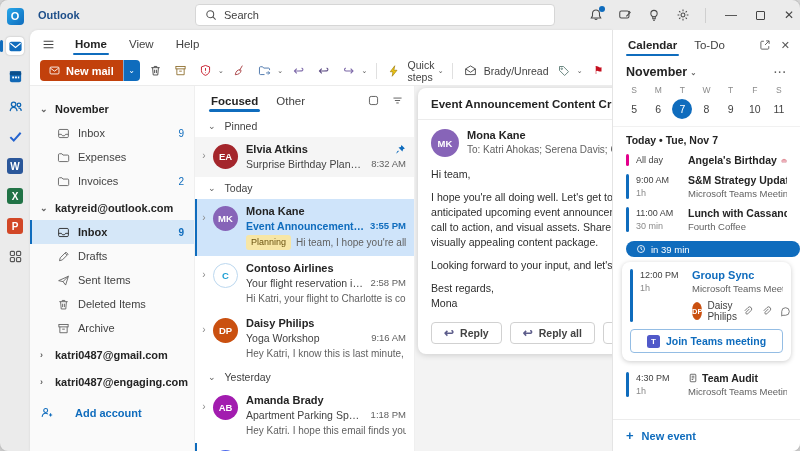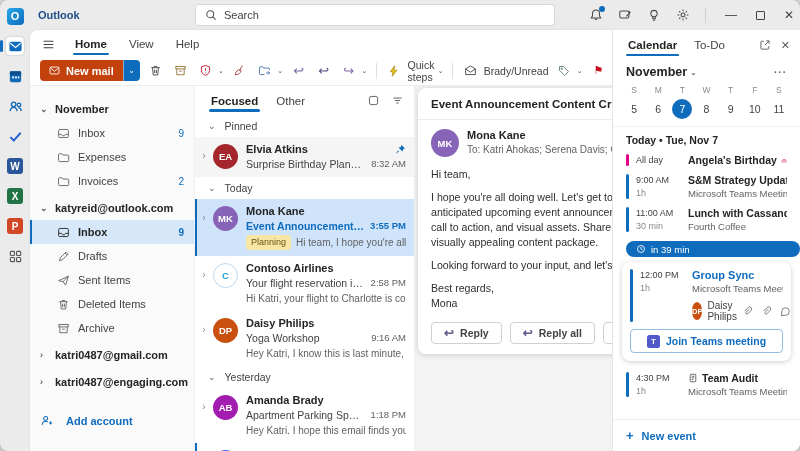--- a/index.html
+++ b/index.html
@@ -55,21 +55,21 @@
   .content { flex:1; display:flex; min-height:0; }
 
   
   .folders { width:165px; flex:none; background:#fafafa; border-right:1px solid #efefef; padding-top:8px;
              font-size:11px; color:#424242; overflow:hidden; }
   .sec-h { display:flex; align-items:center; gap:7px; height:24px; padding-left:10px; font-weight:bold; color:#242424; margin-top:3px; }
   .sec-h .chev { font-size:9px; color:#616161; width:8px; }
   .f-item { display:flex; align-items:center; gap:8px; height:24px; padding:0 10px 0 25px; border-left:2.5px solid transparent; color:#424242; }
   .f-item .cnt { margin-left:auto; color:#0f6cbd; font-size:10px; }
   .f-item.sel { background:#d5e7f8; border-left-color:#0f6cbd; font-weight:bold; color:#242424; }
-  .addacct { display:flex; align-items:center; gap:13px; margin-top:20px; padding-left:10px; color:#0f6cbd; font-weight:bold; }
+  .addacct { display:flex; align-items:center; gap:22px; margin-top:12px; padding-left:10px; color:#0f6cbd; font-weight:bold; }
 
   
   .mlist { width:220px; flex:none; background:#fff; border-right:1px solid #efefef; display:flex; flex-direction:column; overflow:hidden; }
   .ml-head { height:29px; display:flex; align-items:center; gap:14px; padding:0 10px 0 14px; flex:none; }
   .ml-icons { margin-left:auto; display:flex; gap:11px; color:#616161; align-items:center; }
   .grp-h { height:22px; display:flex; align-items:center; gap:9px; padding-left:13px; font-size:10.5px; color:#424242; flex:none; }
   .grp-h .chev { font-size:9px; color:#616161; }
   .msg { display:flex; gap:3px; padding:5px 8px 6px 1px; border-left:2.5px solid transparent; position:relative; }
   .msg .mchev { width:12px; display:flex; align-items:flex-start; justify-content:center; padding-top:8px; color:#8a8a8a; font-size:10px; }
   .avatar { width:25px; height:25px; border-radius:50%; color:#fff; font-size:9.5px; font-weight:bold;

